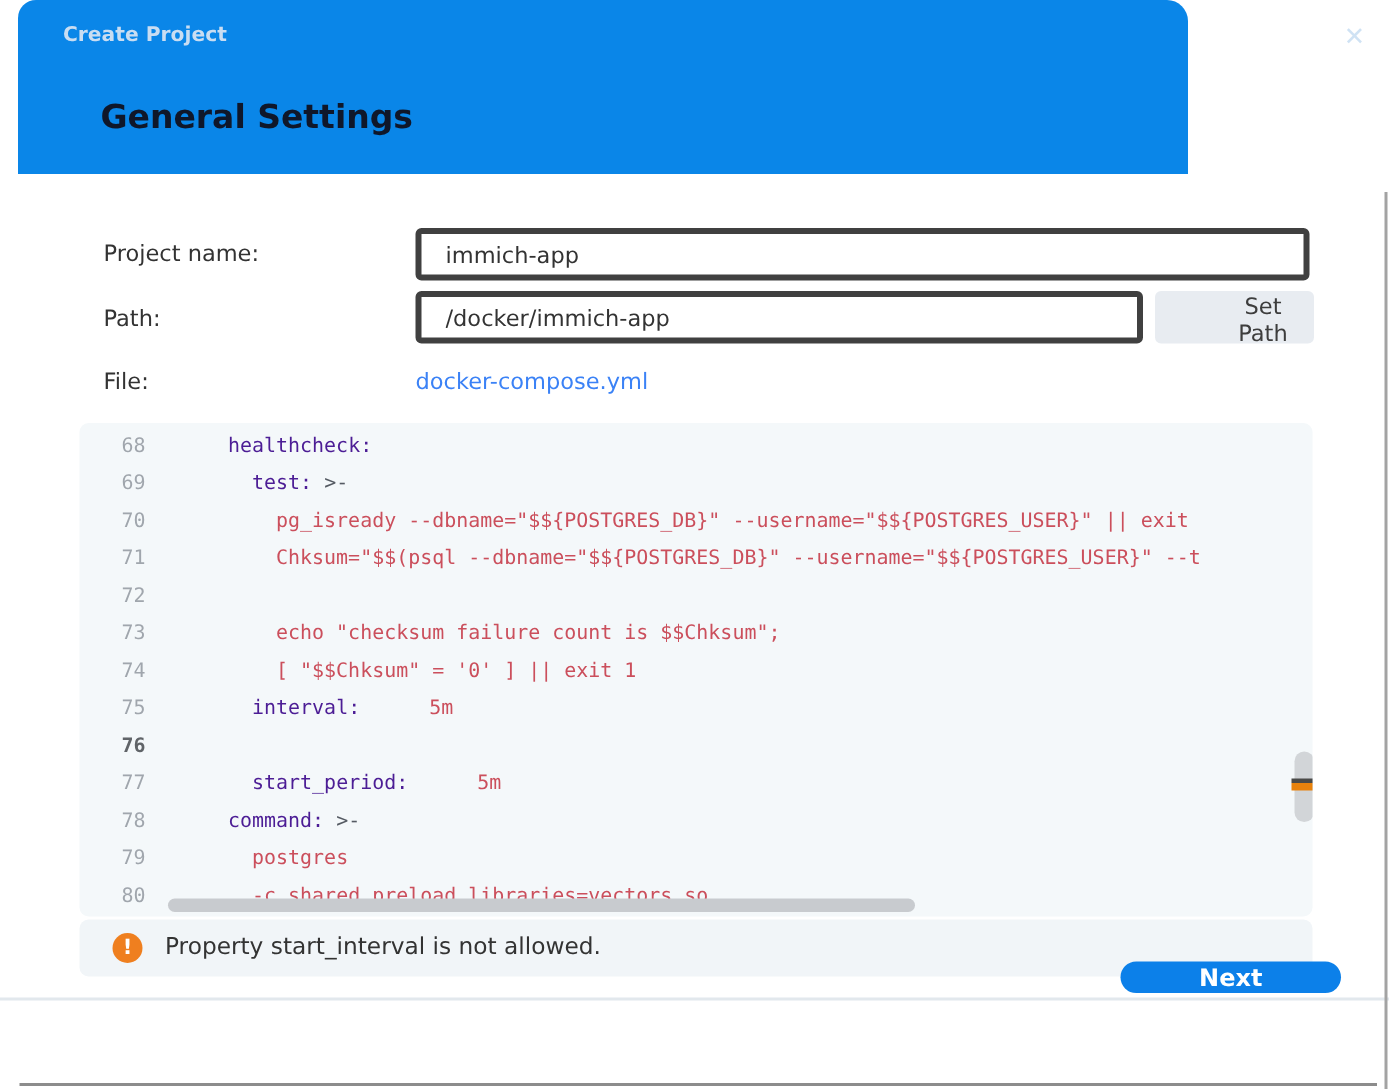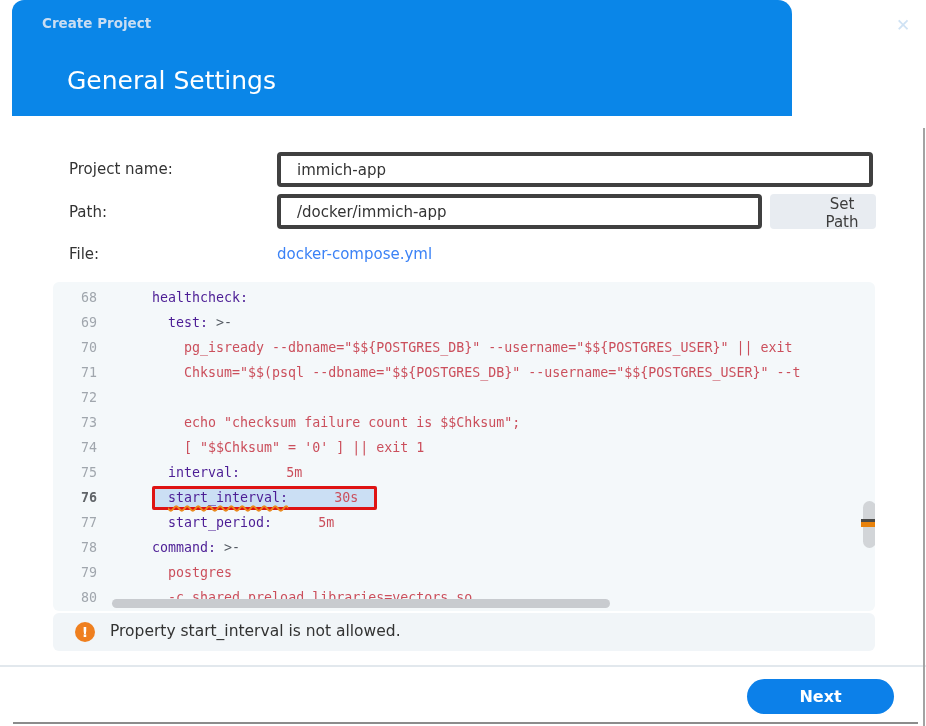--- a/index.html
+++ b/index.html
@@ -5,21 +5,21 @@
   html,body{margin:0;padding:0;background:#fff;}
   .stage{position:relative;width:926px;height:726px;background:#ffffff;overflow:hidden;
          font-family:"DejaVu Sans","Liberation Sans",sans-serif;}
 
   
   .hdr{position:absolute;left:0;top:0;width:780px;height:116px;background:#0a86e8;
        border-radius:12px 14px 0 0;margin-left:12px;}
   .hdr-title{position:absolute;left:30px;top:15px;font-size:13.5px;font-weight:bold;color:#c9ddf2;}
   .hdr-close{position:absolute;left:878px;top:12px;width:26px;height:26px;color:#cfe2f4;
              font-size:17px;font-weight:bold;text-align:center;line-height:26px;cursor:pointer;}
-  .hdr-sub{position:absolute;left:55px;top:66px;font-size:25px;font-weight:normal;color:#ffffff;}
+  .hdr-sub{position:absolute;left:55px;top:66px;font-size:22px;font-weight:bold;color:#0f172a;}
 
   
   .flabel{position:absolute;left:55px;font-size:15px;color:#333;margin-left:14px;}
   .tinput{position:absolute;height:35px;border:4px solid #404040;border-radius:4px;background:#fff;
           font-family:"DejaVu Sans","Liberation Sans",sans-serif;font-size:15px;color:#333;
           padding:0 11px 0 16px;box-sizing:border-box;outline:none;}
   .btn-setpath{position:absolute;left:770px;top:194px;width:106px;height:35px;background:#e8ecf1;
                border:none;border-radius:4px;font-family:inherit;font-size:15px;color:#3d3d3d;cursor:pointer;padding-left:44px;}
   .file-val{position:absolute;left:277px;top:245px;font-size:15px;color:#3b82f6;}
 
@@ -46,21 +46,21 @@
   .vmark-orange{position:absolute;left:808px;top:240px;width:17px;height:5px;background:#e8820c;}
 
   
   .warnbar{position:absolute;left:53px;top:613px;width:822px;height:38px;background:#f1f5f8;border-radius:6px;}
   .warn-icon{position:absolute;left:22px;top:9px;width:20px;height:20px;border-radius:50%;background:#ef7f1f;
              color:#fff;font-size:14px;font-weight:bold;text-align:center;line-height:20px;}
   .warn-text{position:absolute;left:57px;top:9px;font-size:15.5px;color:#333;}
 
   
   .footer-divider{position:absolute;left:0;top:665px;width:926px;height:2px;background:#e2e8ed;}
-  .btn-next{position:absolute;left:747px;top:679px;width:147px;height:35px;border:none;border-radius:17.5px;
+  .btn-next{position:absolute;left:747px;top:641px;width:147px;height:21px;border:none;border-radius:17.5px;
             background:#0c80e9;color:#ffffff;font-family:inherit;font-size:16px;font-weight:bold;cursor:pointer;}
 
   
   .edge-bottom{position:absolute;left:13px;top:722px;width:905px;height:2px;background:#8c8c8c;}
   .edge-right{position:absolute;left:923px;top:128px;width:2px;height:598px;background:#a3a3a3;}
 </style>
 </head>
 <body>
 
 <div class="stage">
@@ -84,21 +84,21 @@
   <div class="editor">
     <div class="code-lines">
         <div class="code-line"><span class="line-num">68</span><span class="line-code">    <span class="seg-key">healthcheck:</span></span></div>
         <div class="code-line"><span class="line-num">69</span><span class="line-code">      <span class="seg-key">test:</span><span class="seg-plain"> &gt;-</span></span></div>
         <div class="code-line"><span class="line-num">70</span><span class="line-code">        <span class="seg-str">pg_isready --dbname="$${POSTGRES_DB}" --username="$${POSTGRES_USER}" || exit</span></span></div>
         <div class="code-line"><span class="line-num">71</span><span class="line-code">        <span class="seg-str">Chksum="$$(psql --dbname="$${POSTGRES_DB}" --username="$${POSTGRES_USER}" --t</span></span></div>
         <div class="code-line"><span class="line-num">72</span></div>
         <div class="code-line"><span class="line-num">73</span><span class="line-code">        <span class="seg-str">echo "checksum failure count is $$Chksum";</span></span></div>
         <div class="code-line"><span class="line-num">74</span><span class="line-code">        <span class="seg-str">[ "$$Chksum" = '0' ] || exit 1</span></span></div>
         <div class="code-line"><span class="line-num">75</span><span class="line-code">      <span class="seg-key">interval:</span><span class="seg-plain"> </span><span class="seg-val">5m</span></span></div>
-        <div class="code-line"><span class="line-num emph">76</span><span class="line-code">      <span class="error-box"><span class="seg-key wavy">start_interval:</span><span class="seg-plain"> </span><span class="seg-val">30s</span></span></span></div>
+        <div class="code-line"><span class="line-num emph">76</span></div>
         <div class="code-line"><span class="line-num">77</span><span class="line-code">      <span class="seg-key">start_period:</span><span class="seg-plain"> </span><span class="seg-val">5m</span></span></div>
         <div class="code-line"><span class="line-num">78</span><span class="line-code">    <span class="seg-key">command:</span><span class="seg-plain"> &gt;-</span></span></div>
         <div class="code-line"><span class="line-num">79</span><span class="line-code">      <span class="seg-str">postgres</span></span></div>
         <div class="code-line"><span class="line-num">80</span><span class="line-code">      <span class="seg-str">-c shared_preload_libraries=vectors.so</span></span></div>
       </div>
     <div class="hscroll"></div>
     <div class="vscroll"></div>
     <div class="vmark-dark"></div>
     <div class="vmark-orange"></div>
   </div>

